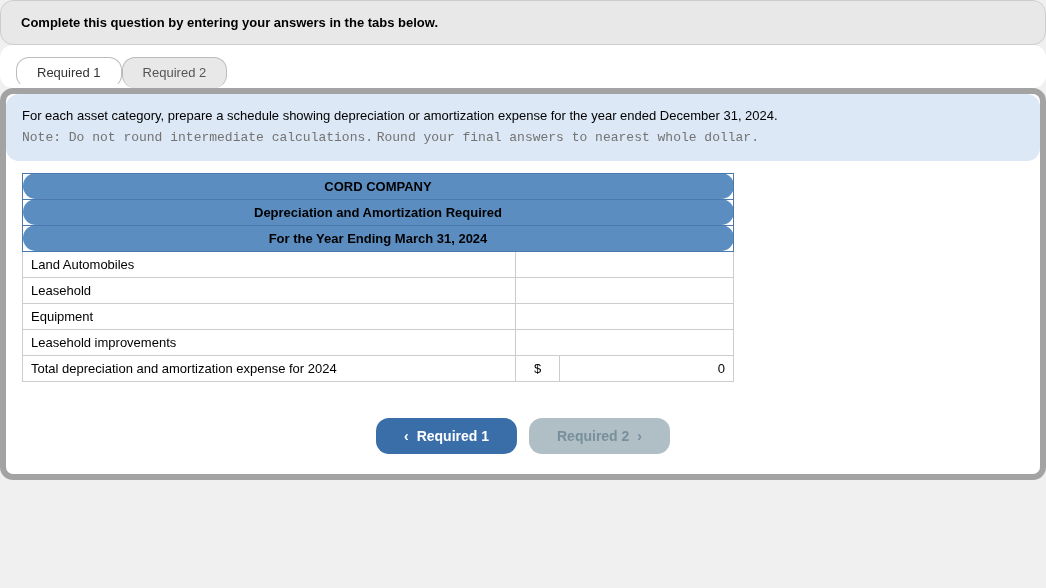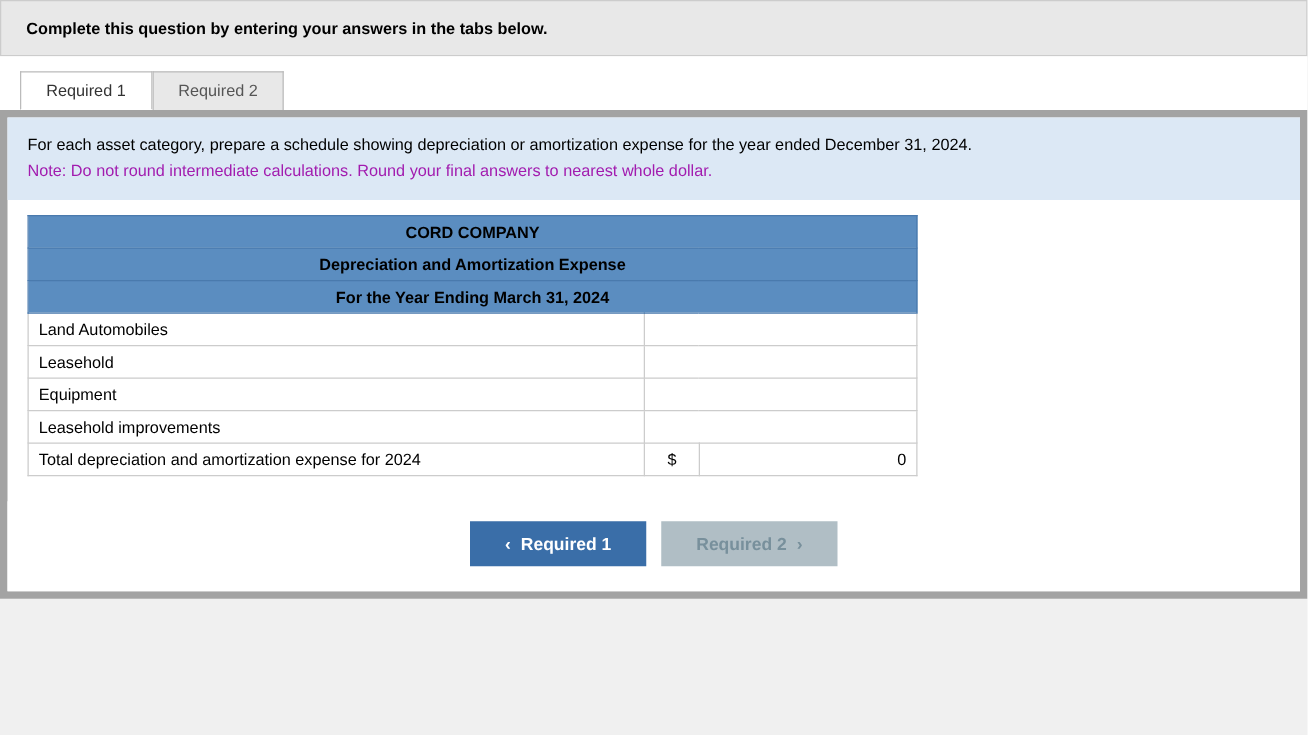--- a/index.html
+++ b/index.html
@@ -1,15 +1,15 @@
 <!DOCTYPE html>
 <html><head>
   <meta charset="utf-8">
   <style>
-    * { box-sizing: border-box; margin: 0; padding: 0; }
+    * { box-sizing: border-box; margin: 0; padding: 0; border-radius: 13px; }
     body {
       font-family: Arial, sans-serif;
       font-size: 13px;
       background: #f0f0f0;
       width: 1046px;
       min-height: 588px;
     }
 
     .page-wrapper {
       background: #f0f0f0;
@@ -73,21 +73,22 @@
     .description-box {
       background: #dce8f5;
       border: none;
       padding: 12px 16px;
       font-size: 13px;
       color: #000;
       line-height: 1.6;
     }
 
     .description-box .note {
-      color: #a21caf;
+      color: #737373;
+      font-family: Liberation Mono, monospace;
     }
 
     
     .table-wrapper {
       padding: 12px 16px 20px 16px;
     }
 
     .data-table {
       border-collapse: collapse;
       width: 712px;
@@ -221,21 +222,21 @@
     </div>
 
     <div class="table-wrapper">
       <table class="data-table">
         <tbody>
 
           <tr class="header-row">
             <td colspan="3">CORD COMPANY</td>
           </tr>
           <tr class="header-row">
-            <td colspan="3">Depreciation and Amortization Expense</td>
+            <td colspan="3">Depreciation and Amortization Required</td>
           </tr>
           <tr class="header-row">
             <td colspan="3">For the Year Ending March 31, 2024</td>
           </tr>
 
           <tr class="data-row">
             <td>Land Automobiles</td>
             <td class="input-cell with-marker" colspan="2">
               <input type="text" value="" style="">
             </td>

